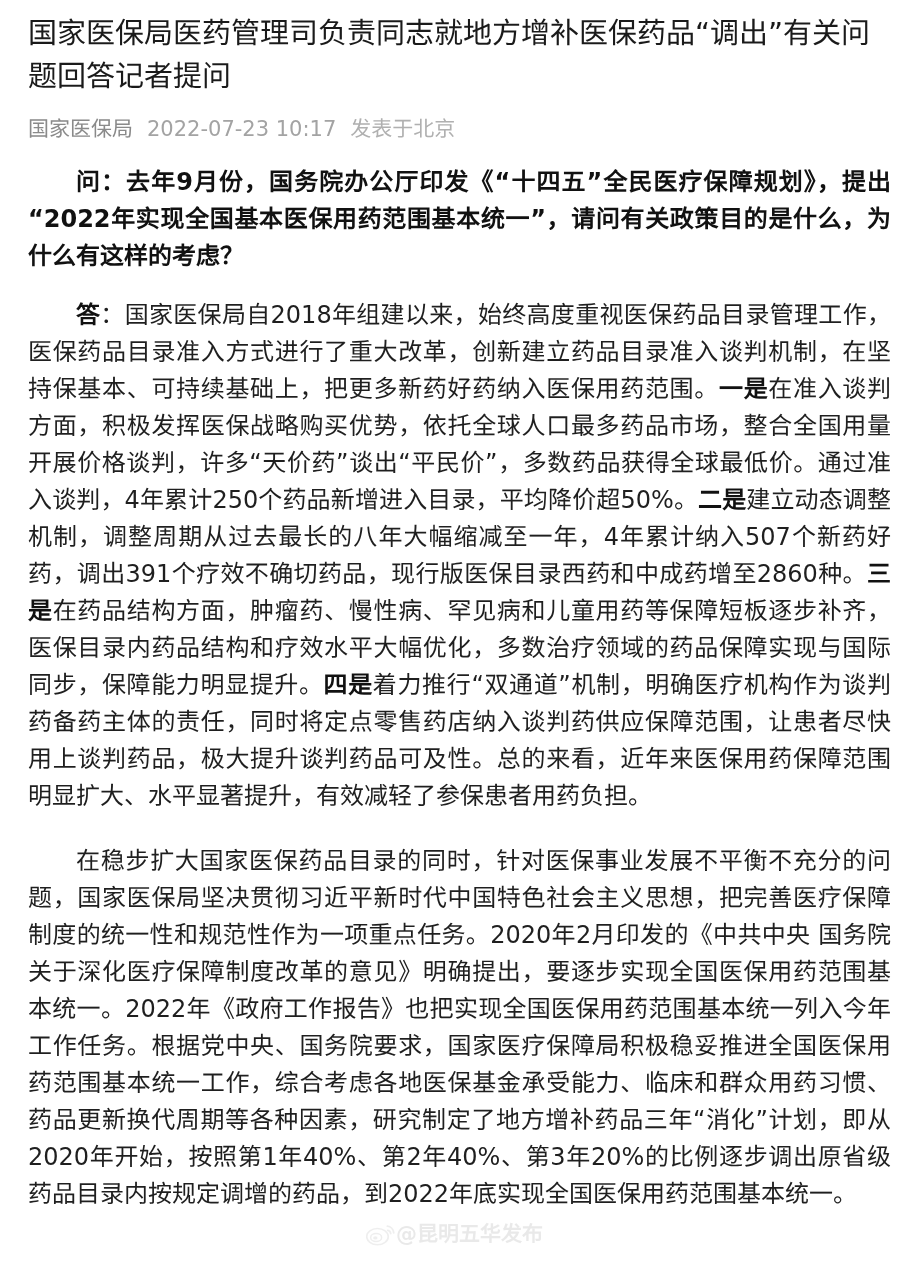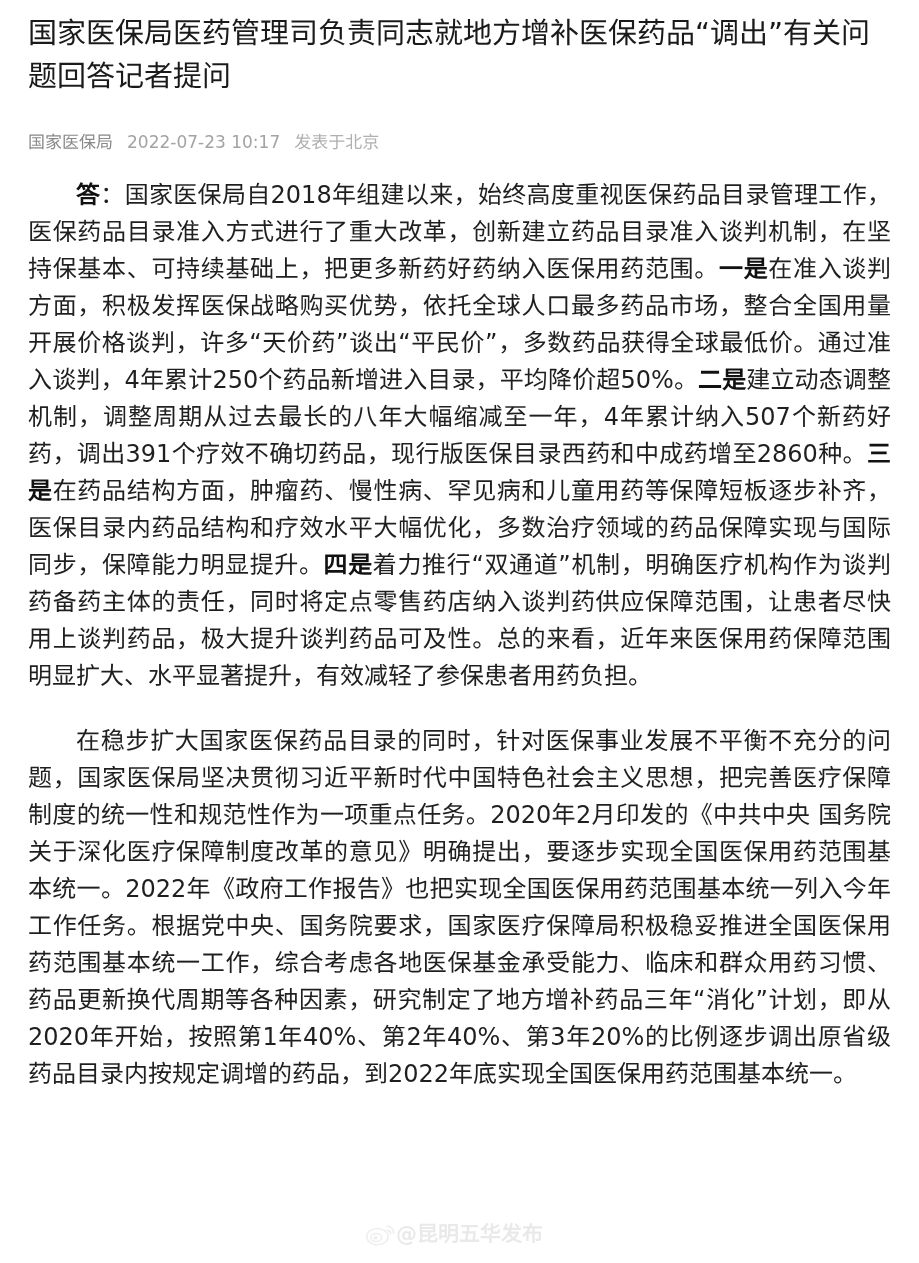--- a/index.html
+++ b/index.html
@@ -33,22 +33,22 @@
     font-size: 29px;
     line-height: 43px;
     color: #1a1a1a;
     font-weight: 400;
     letter-spacing: 0px;
     margin: 0;
     padding-right: 18px;
   }
 
   .article-meta {
-    margin-top: 32px;
-    font-size: 17px;
+    margin-top: 19px;
+    font-size: 21px;
     line-height: 24px;
     color: #9a9a9a;
     white-space: nowrap;
   }
   .article-meta .meta-source {
     color: #8a8a8a;
     margin-right: 14px;
   }
   .article-meta .meta-time {
     color: #a3a3a3;
@@ -123,20 +123,21 @@
     <h1 class="article-title">国家医保局医药管理司负责同志就地方增补医保药品“调出”有关问题回答记者提问</h1>
 
     <div class="article-meta">
       <span class="meta-source">国家医保局</span><span class="meta-time">2022-07-23 10:17</span><span class="meta-location">发表于北京</span>
     </div>
   </div>
 
   <div class="article-body">
 
 
+    <p class="para question indent">问：去年9月份，国务院办公厅印发《“十四五”全民医疗保障规划》，提出“2022年实现全国基本医保用药范围基本统一”，请问有关政策目的是什么，为什么有这样的考虑？</p>
 
     <p class="para answer indent"><span class="bold">答</span><span>：国家医保局自2018年组建以来，始终高度重视医保药品目录管理工作，医保药品目录准入方式进行了重大改革，创新建立药品目录准入谈判机制，在坚持保基本、可持续基础上，把更多新药好药纳入医保用药范围。</span><span class="bold">一是</span><span>在准入谈判方面，积极发挥医保战略购买优势，依托全球人口最多药品市场，整合全国用量开展价格谈判，许多“天价药”谈出“平民价”，多数药品获得全球最低价。通过准入谈判，4年累计250个药品新增进入目录，平均降价超50%。</span><span class="bold">二是</span><span>建立动态调整机制，调整周期从过去最长的八年大幅缩减至一年，4年累计纳入507个新药好药，调出391个疗效不确切药品，现行版医保目录西药和中成药增至2860种。</span><span class="bold">三是</span><span>在药品结构方面，肿瘤药、慢性病、罕见病和儿童用药等保障短板逐步补齐，医保目录内药品结构和疗效水平大幅优化，多数治疗领域的药品保障实现与国际同步，保障能力明显提升。</span><span class="bold">四是</span><span>着力推行“双通道”机制，明确医疗机构作为谈判药备药主体的责任，同时将定点零售药店纳入谈判药供应保障范围，让患者尽快用上谈判药品，极大提升谈判药品可及性。总的来看，近年来医保用药保障范围明显扩大、水平显著提升，有效减轻了参保患者用药负担。</span></p>
 
     <p class="para indent">在稳步扩大国家医保药品目录的同时，针对医保事业发展不平衡不充分的问题，国家医保局坚决贯彻习近平新时代中国特色社会主义思想，把完善医疗保障制度的统一性和规范性作为一项重点任务。2020年2月印发的《中共中央 国务院关于深化医疗保障制度改革的意见》明确提出，要逐步实现全国医保用药范围基本统一。2022年《政府工作报告》也把实现全国医保用药范围基本统一列入今年工作任务。根据党中央、国务院要求，国家医疗保障局积极稳妥推进全国医保用药范围基本统一工作，综合考虑各地医保基金承受能力、临床和群众用药习惯、药品更新换代周期等各种因素，研究制定了地方增补药品三年“消化”计划，即从2020年开始，按照第1年40%、第2年40%、第3年20%的比例逐步调出原省级药品目录内按规定调增的药品，到2022年底实现全国医保用药范围基本统一。</p>
 
   </div>
 
   <div class="watermark">
     <span class="wm-logo-wrap">
       <svg class="wm-logo" viewBox="0 0 34 28" aria-hidden="true">

